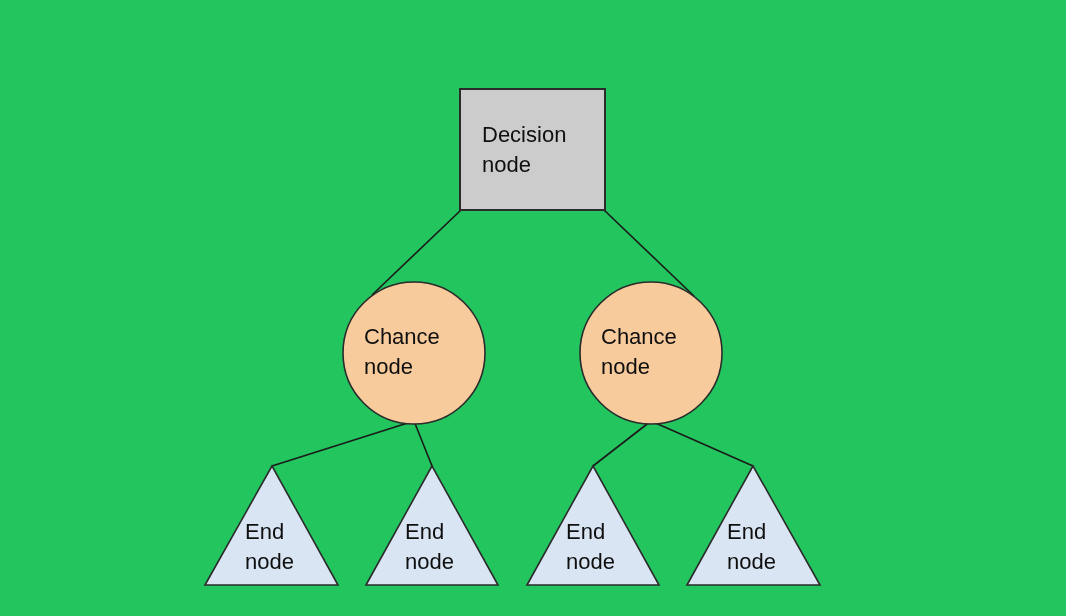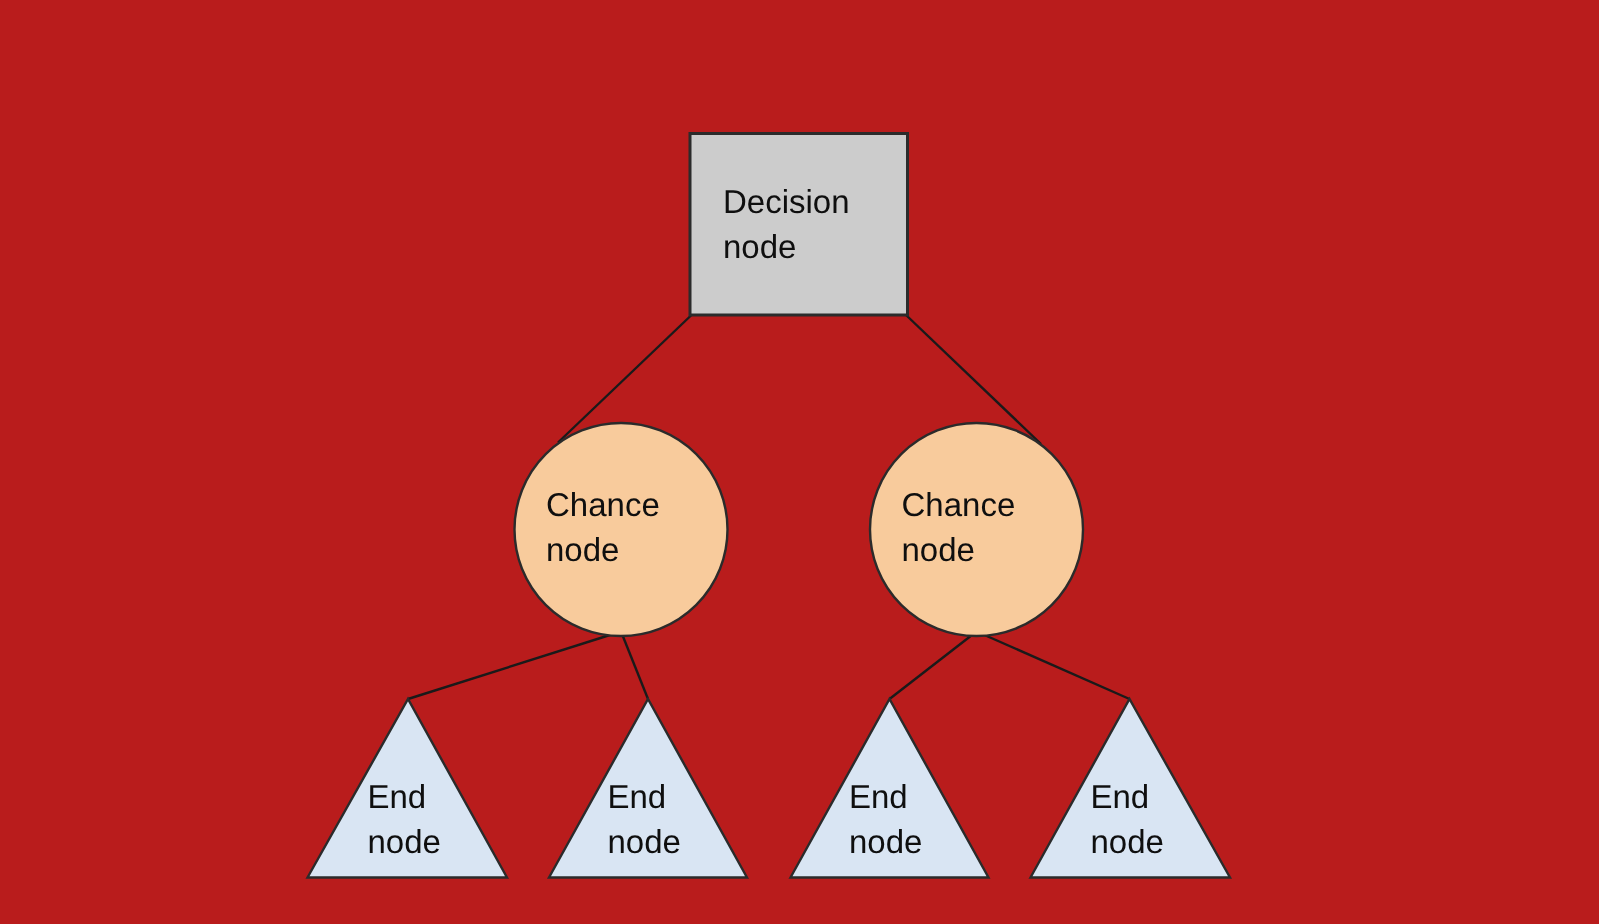--- a/index.html
+++ b/index.html
@@ -11,21 +11,21 @@
   body {
     width: 1066px;
     height: 616px;
     overflow: hidden;
     font-family: "Liberation Sans", sans-serif;
   }
   #diagram-canvas {
     position: relative;
     width: 1066px;
     height: 616px;
-    background: #b91c1c;
+    background: #22c55e;
   }
   svg#tree-svg {
     position: absolute;
     top: 0;
     left: 0;
     width: 1066px;
     height: 616px;
     display: block;
   }
   .node-label {

